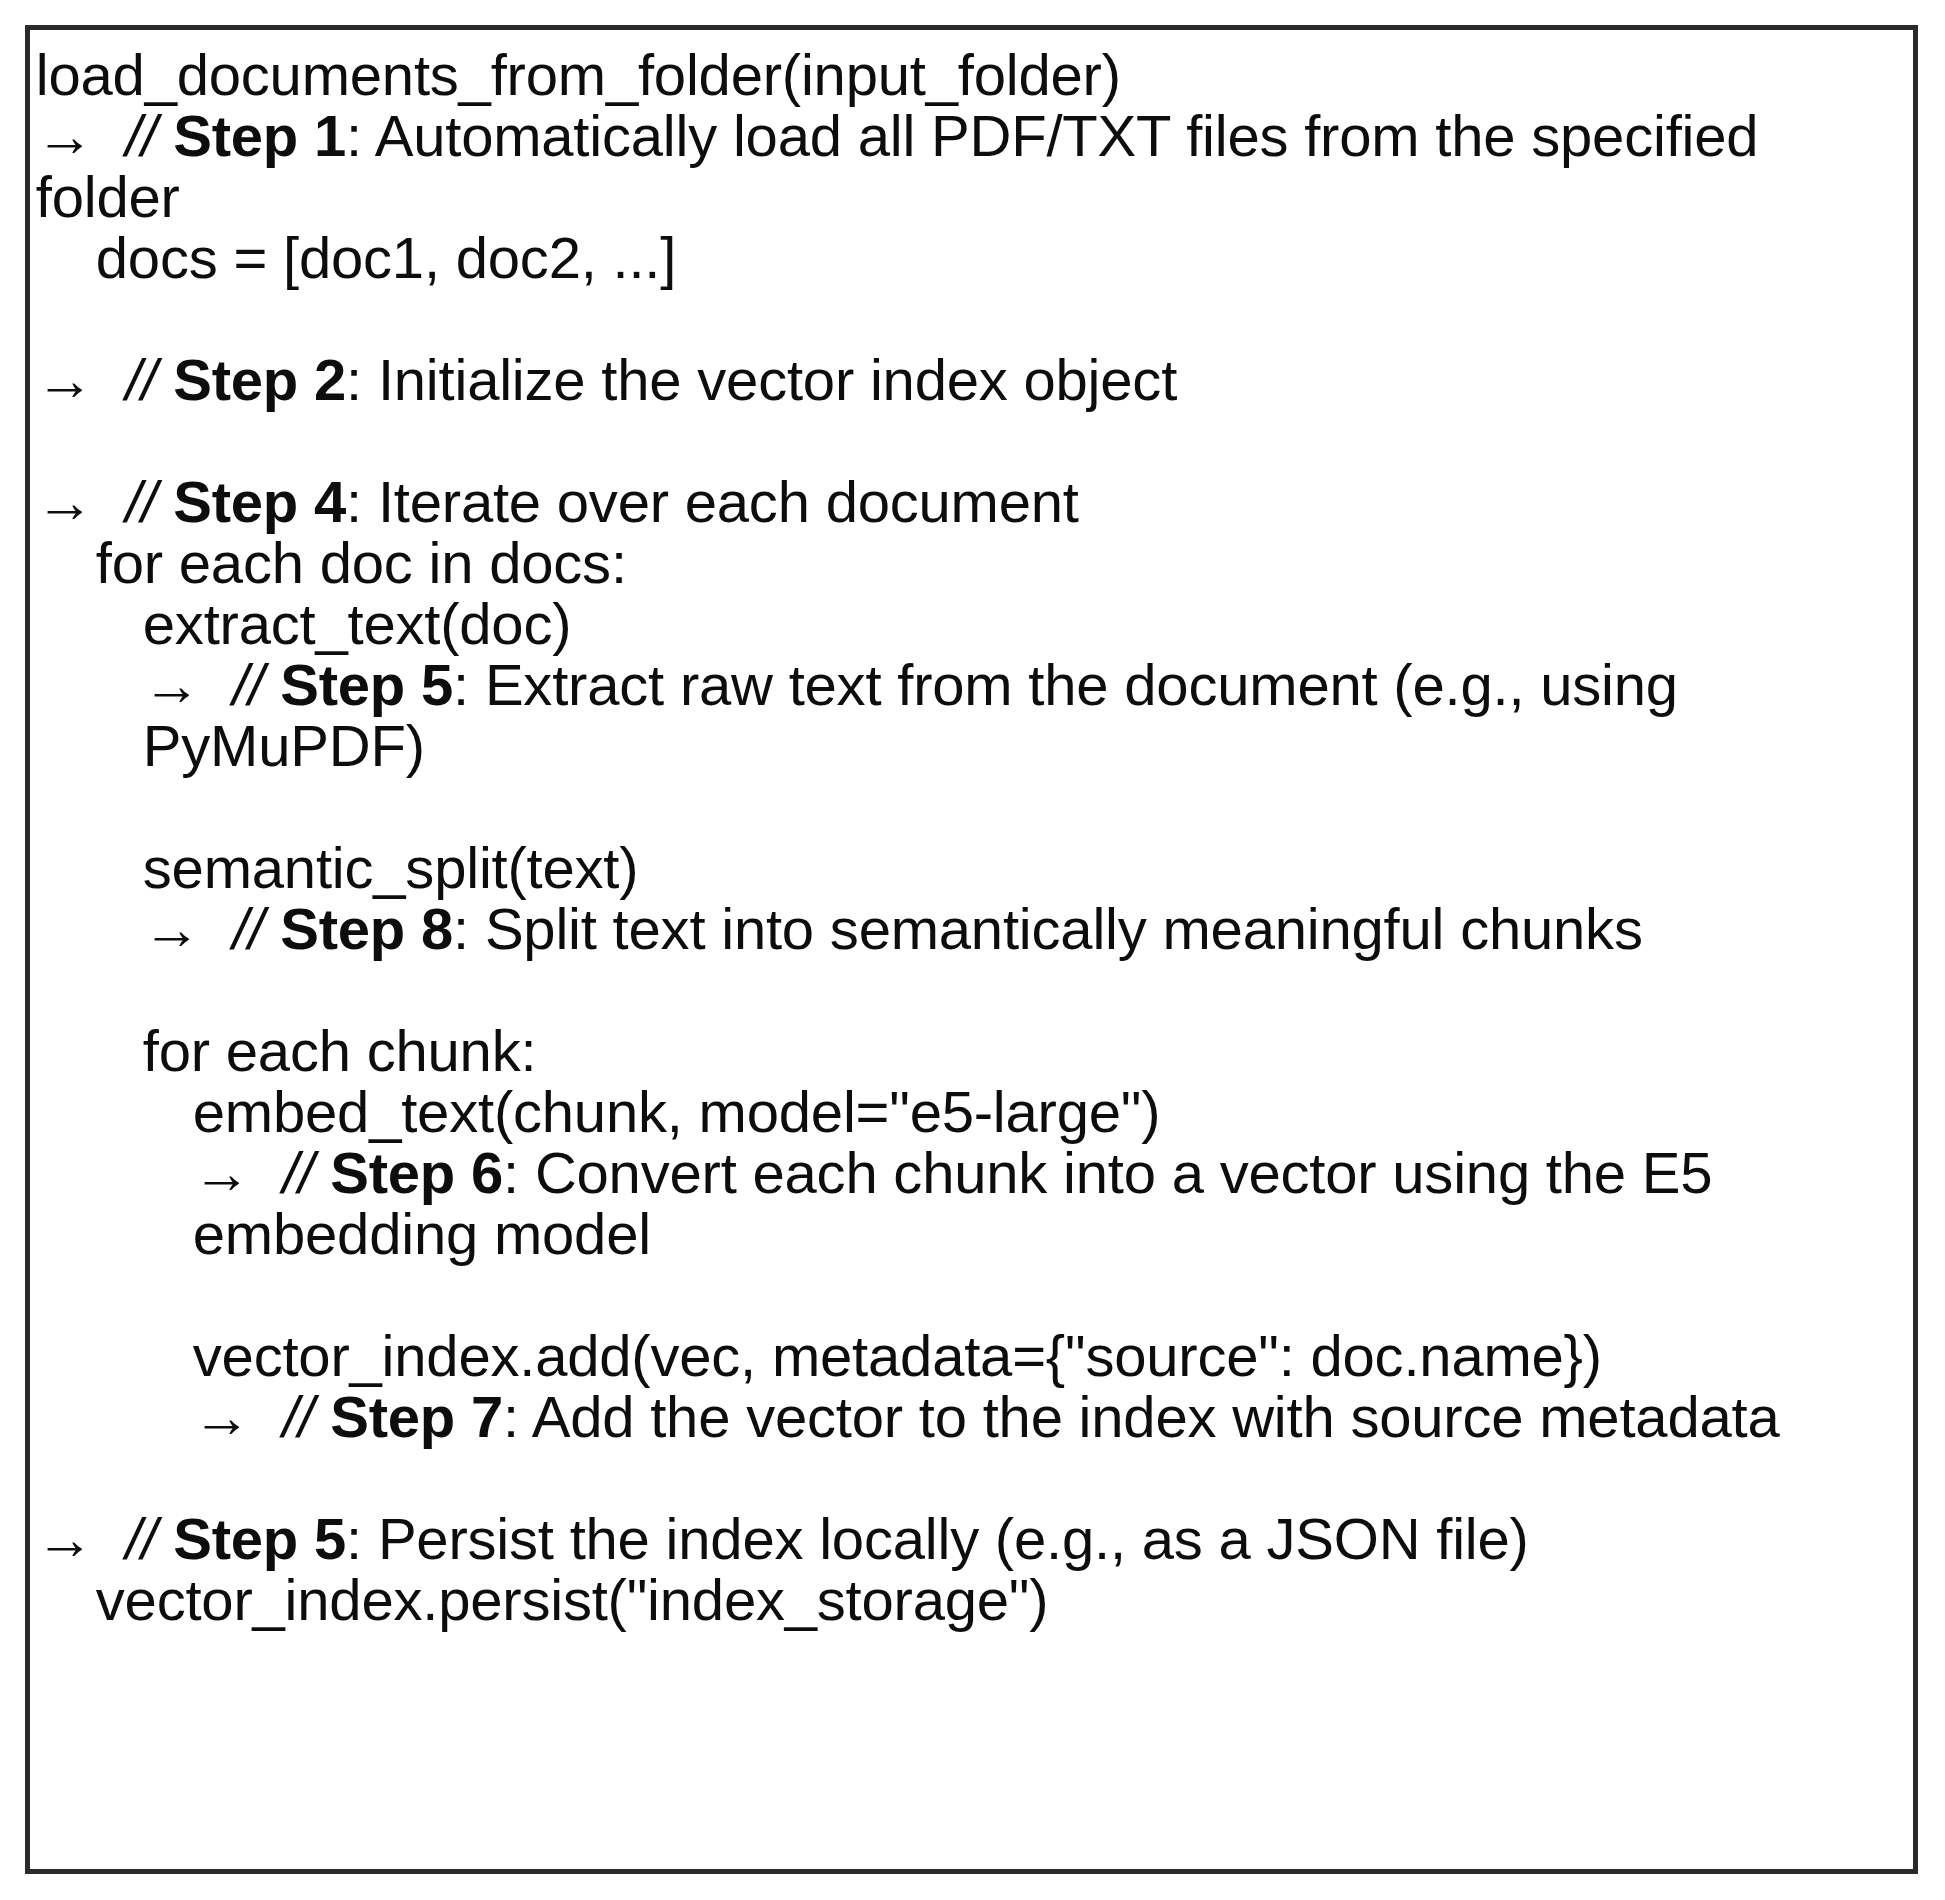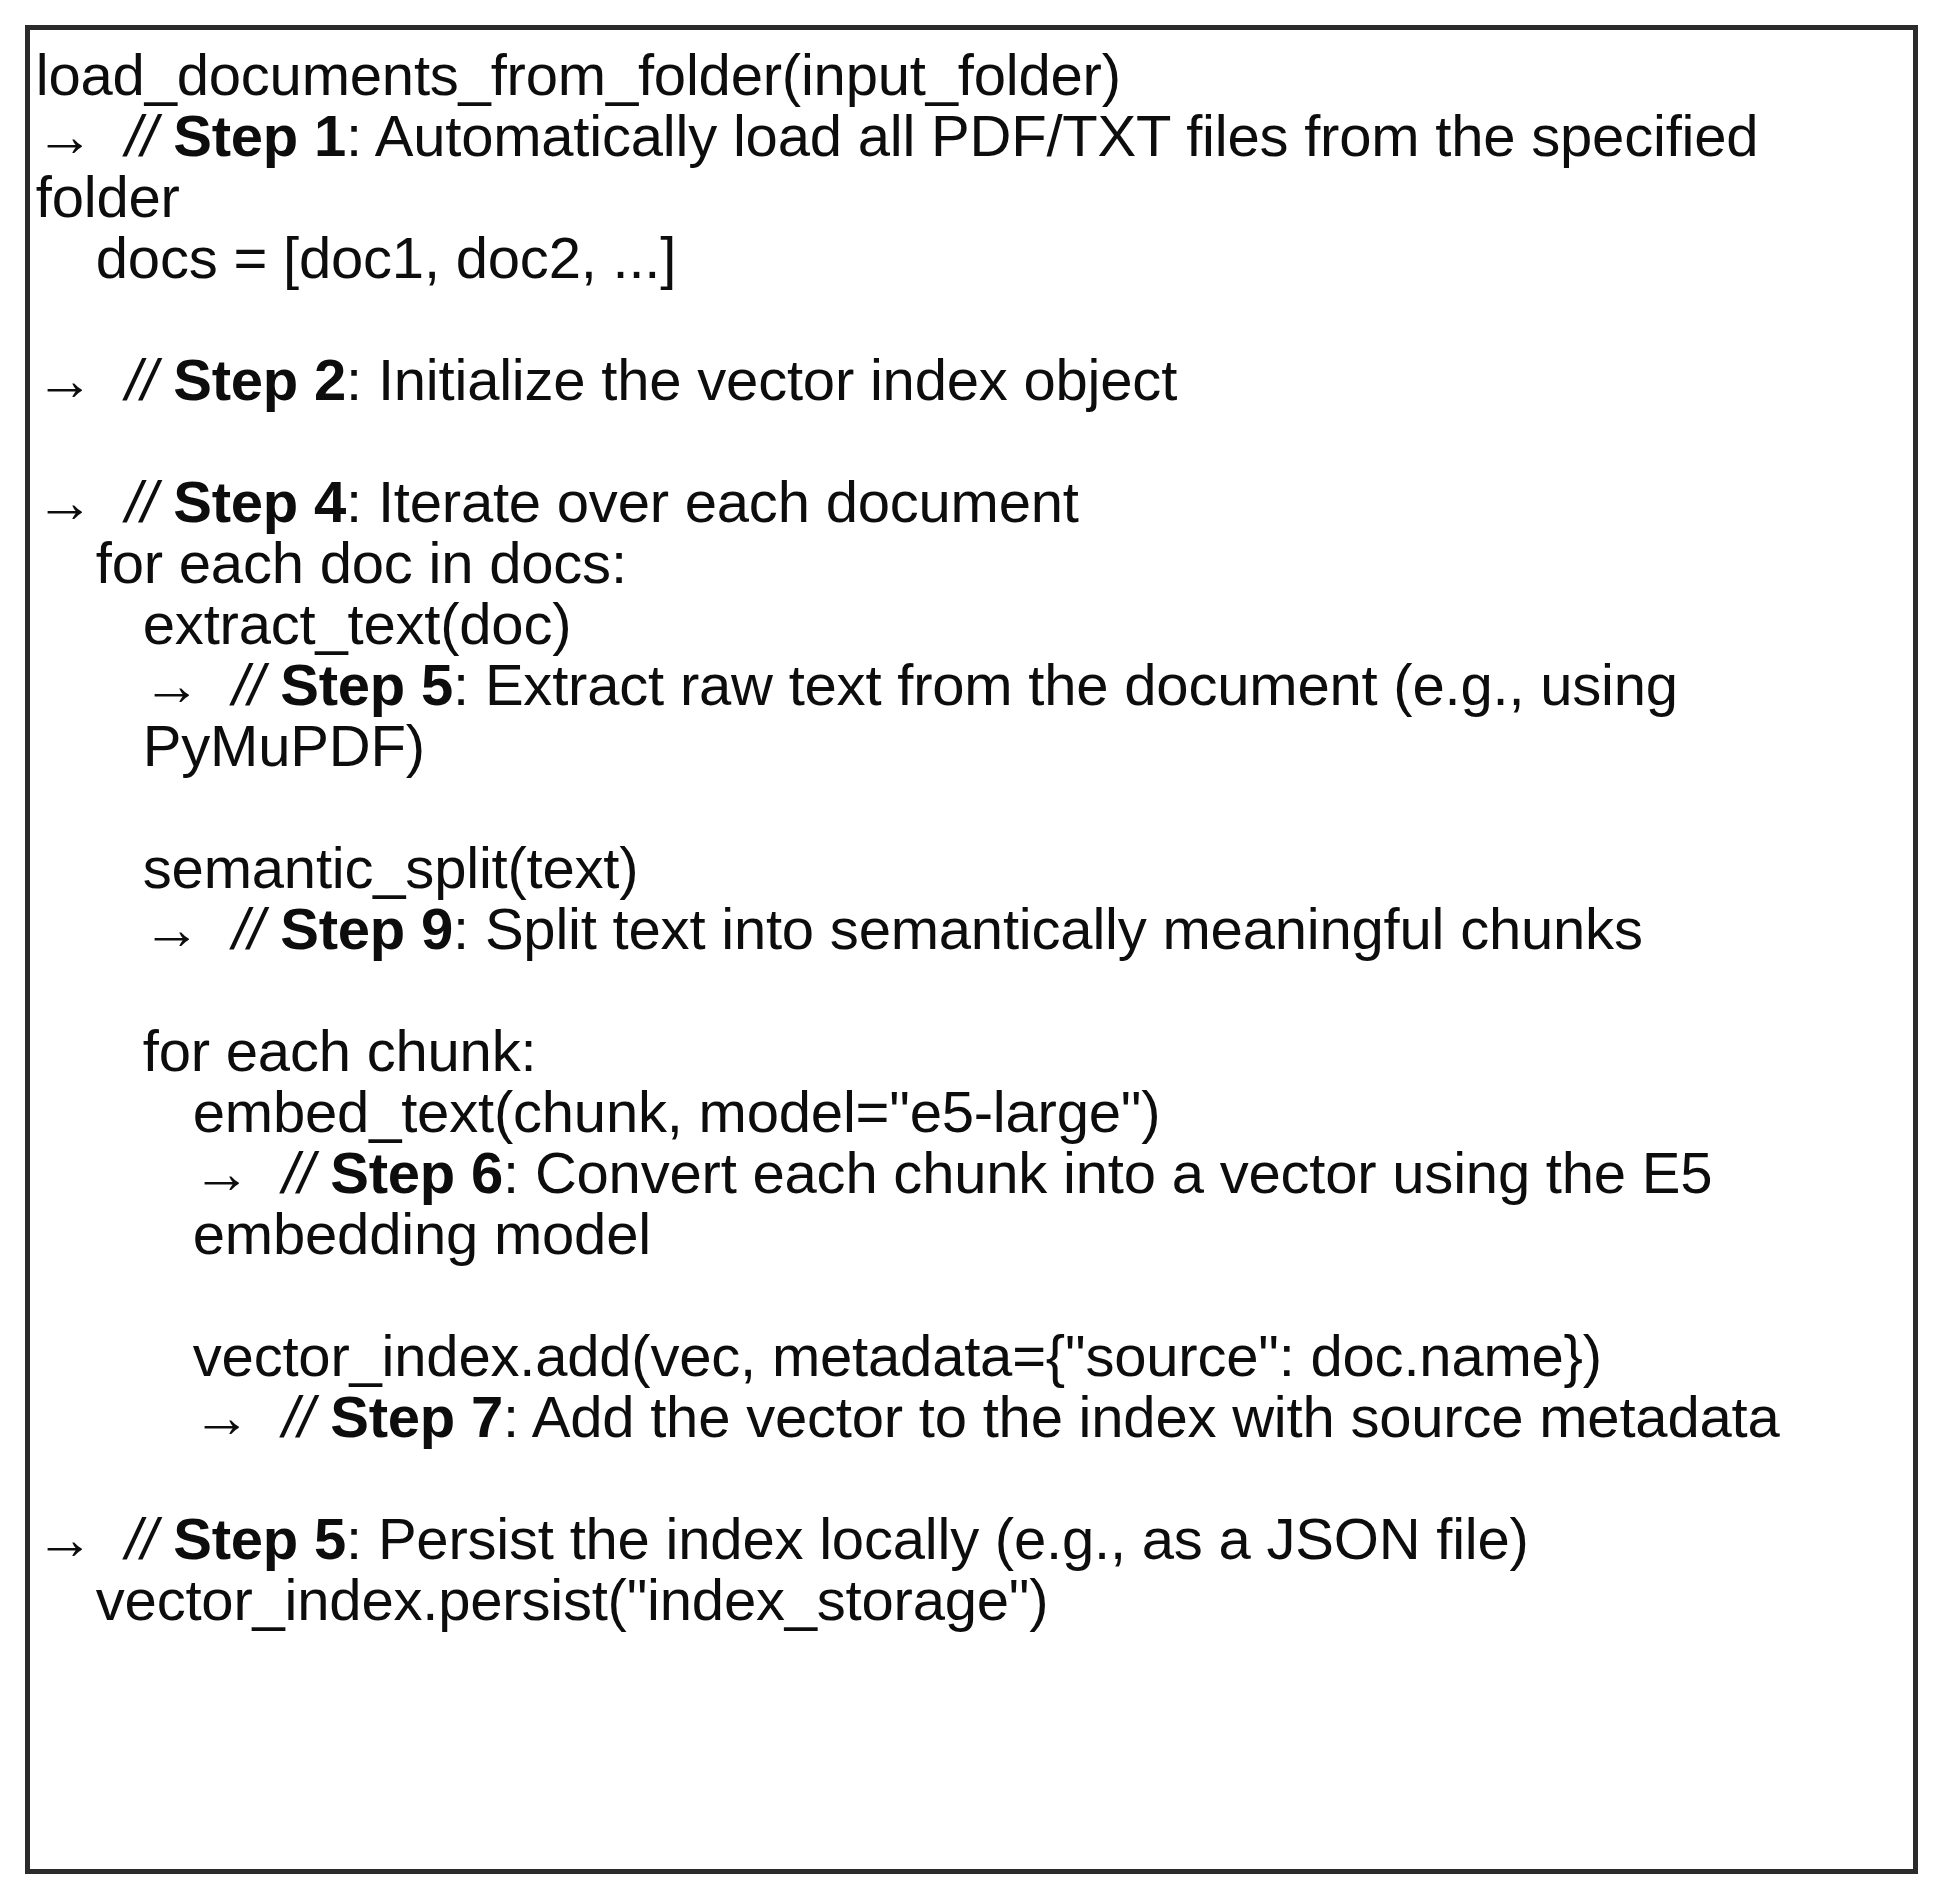--- a/index.html
+++ b/index.html
@@ -78,21 +78,21 @@
       <div class="code-line ind-1"><span>docs = [doc1, doc2, ...]</span></div>
       <div class="code-line ind-0 blank">&nbsp;</div>
       <div class="code-line ind-0"><span class="arrow">→&nbsp; </span><span class="slashes">// </span><span class="step-label">Step 2</span><span class="step-desc">: Initialize the vector index object</span></div>
       <div class="code-line ind-0 blank">&nbsp;</div>
       <div class="code-line ind-0"><span class="arrow">→&nbsp; </span><span class="slashes">// </span><span class="step-label">Step 4</span><span class="step-desc">: Iterate over each document</span></div>
       <div class="code-line ind-1"><span>for each doc in docs:</span></div>
       <div class="code-line ind-2"><span>extract_text(doc)</span></div>
       <div class="code-line ind-2"><span class="arrow">→&nbsp; </span><span class="slashes">// </span><span class="step-label">Step 5</span><span class="step-desc">: Extract raw text from the document (e.g., using PyMuPDF)</span></div>
       <div class="code-line ind-0 blank">&nbsp;</div>
       <div class="code-line ind-2"><span>semantic_split(text)</span></div>
-      <div class="code-line ind-2"><span class="arrow">→&nbsp; </span><span class="slashes">// </span><span class="step-label">Step 9</span><span class="step-desc">: Split text into semantically meaningful chunks</span></div>
+      <div class="code-line ind-2"><span class="arrow">→&nbsp; </span><span class="slashes">// </span><span class="step-label">Step 8</span><span class="step-desc">: Split text into semantically meaningful chunks</span></div>
       <div class="code-line ind-0 blank">&nbsp;</div>
       <div class="code-line ind-2"><span>for each chunk:</span></div>
       <div class="code-line ind-3"><span>embed_text(chunk, model="e5-large")</span></div>
       <div class="code-line ind-3"><span class="arrow">→&nbsp; </span><span class="slashes">// </span><span class="step-label">Step 6</span><span class="step-desc">: Convert each chunk into a vector using the E5 embedding model</span></div>
       <div class="code-line ind-0 blank">&nbsp;</div>
       <div class="code-line ind-3"><span>vector_index.add(vec, metadata={"source": doc.name})</span></div>
       <div class="code-line ind-3"><span class="arrow">→&nbsp; </span><span class="slashes">// </span><span class="step-label">Step 7</span><span class="step-desc">: Add the vector to the index with source metadata</span></div>
       <div class="code-line ind-0 blank">&nbsp;</div>
       <div class="code-line ind-0"><span class="arrow">→&nbsp; </span><span class="slashes">// </span><span class="step-label">Step 5</span><span class="step-desc">: Persist the index locally (e.g., as a JSON file)</span></div>
       <div class="code-line ind-1"><span>vector_index.persist("index_storage")</span></div>

